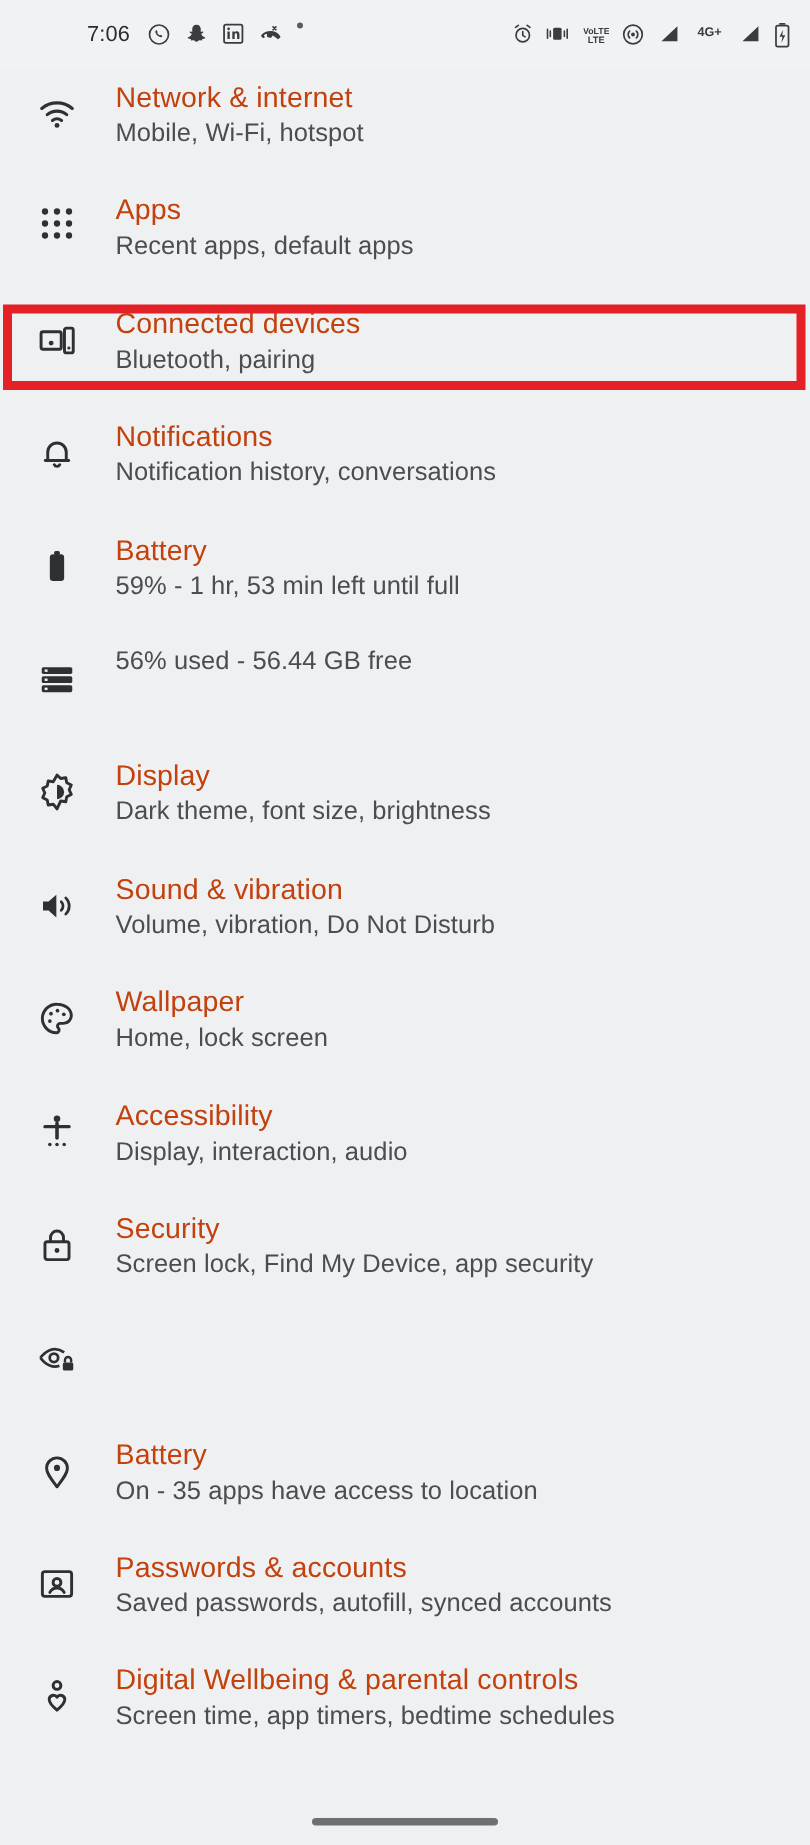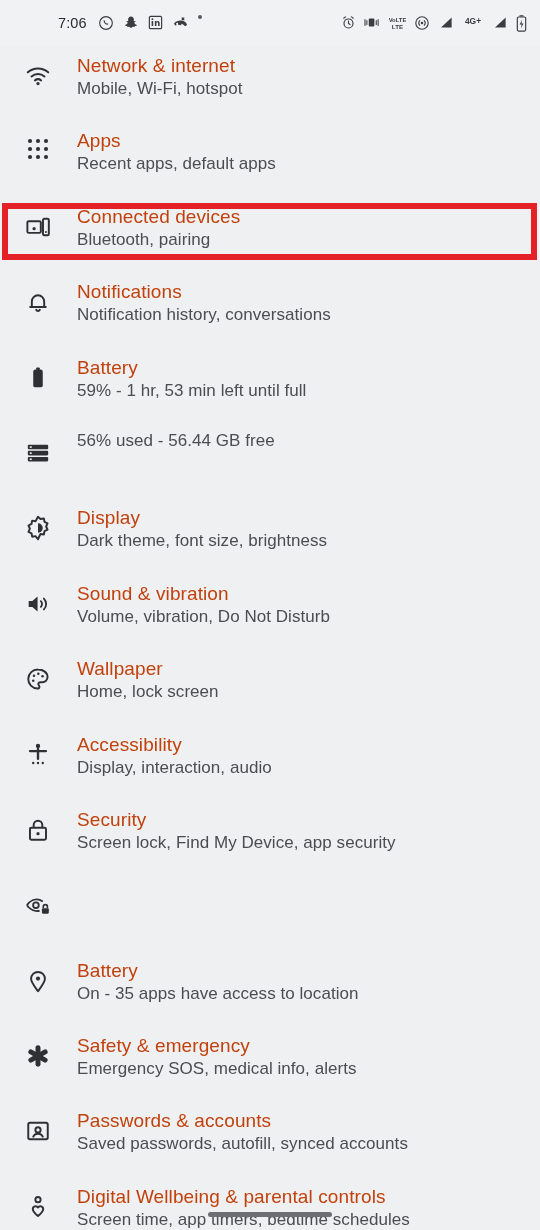--- a/index.html
+++ b/index.html
@@ -416,35 +416,20 @@
         <path d="M12 21.4c3.8-5.1 6.4-8.2 6.4-11.4a6.4 6.4 0 10-12.8 0c0 3.2 2.6 6.3 6.4 11.4z" stroke-linejoin="round"></path>
         <circle cx="12" cy="9.8" r="1.9" fill="#2f3033" stroke="none"></circle>
       </svg>
     </div>
     <div class="row-txt">
       <div class="row-title">Battery</div>
       <div class="row-sub">On - 35 apps have access to location</div>
     </div>
   </div>
 
-  <div class="row">
-    <div class="row-ico">
-      <svg width="26" height="26" viewBox="0 0 24 24">
-        <g stroke="#2f3033" stroke-width="4.6" stroke-linecap="round">
-          <path d="M12 4.4v15.2"></path>
-          <path d="M5.4 8.2l13.2 7.6"></path>
-          <path d="M18.6 8.2L5.4 15.8"></path>
-        </g>
-      </svg>
-    </div>
-    <div class="row-txt">
-      <div class="row-title">Safety &amp; emergency</div>
-      <div class="row-sub">Emergency SOS, medical info, alerts</div>
-    </div>
-  </div>
 
   <div class="row">
     <div class="row-ico">
       <svg width="26" height="26" viewBox="0 0 24 24" fill="none" stroke="#2f3033" stroke-width="1.8">
         <rect x="3" y="4.4" width="18" height="15.2" rx="1.6"></rect>
         <circle cx="12" cy="11" r="2.4"></circle>
         <path d="M7.6 17.2c.9-1.8 2.5-2.7 4.4-2.7s3.5.9 4.4 2.7" stroke-linecap="round"></path>
       </svg>
     </div>
     <div class="row-txt">

